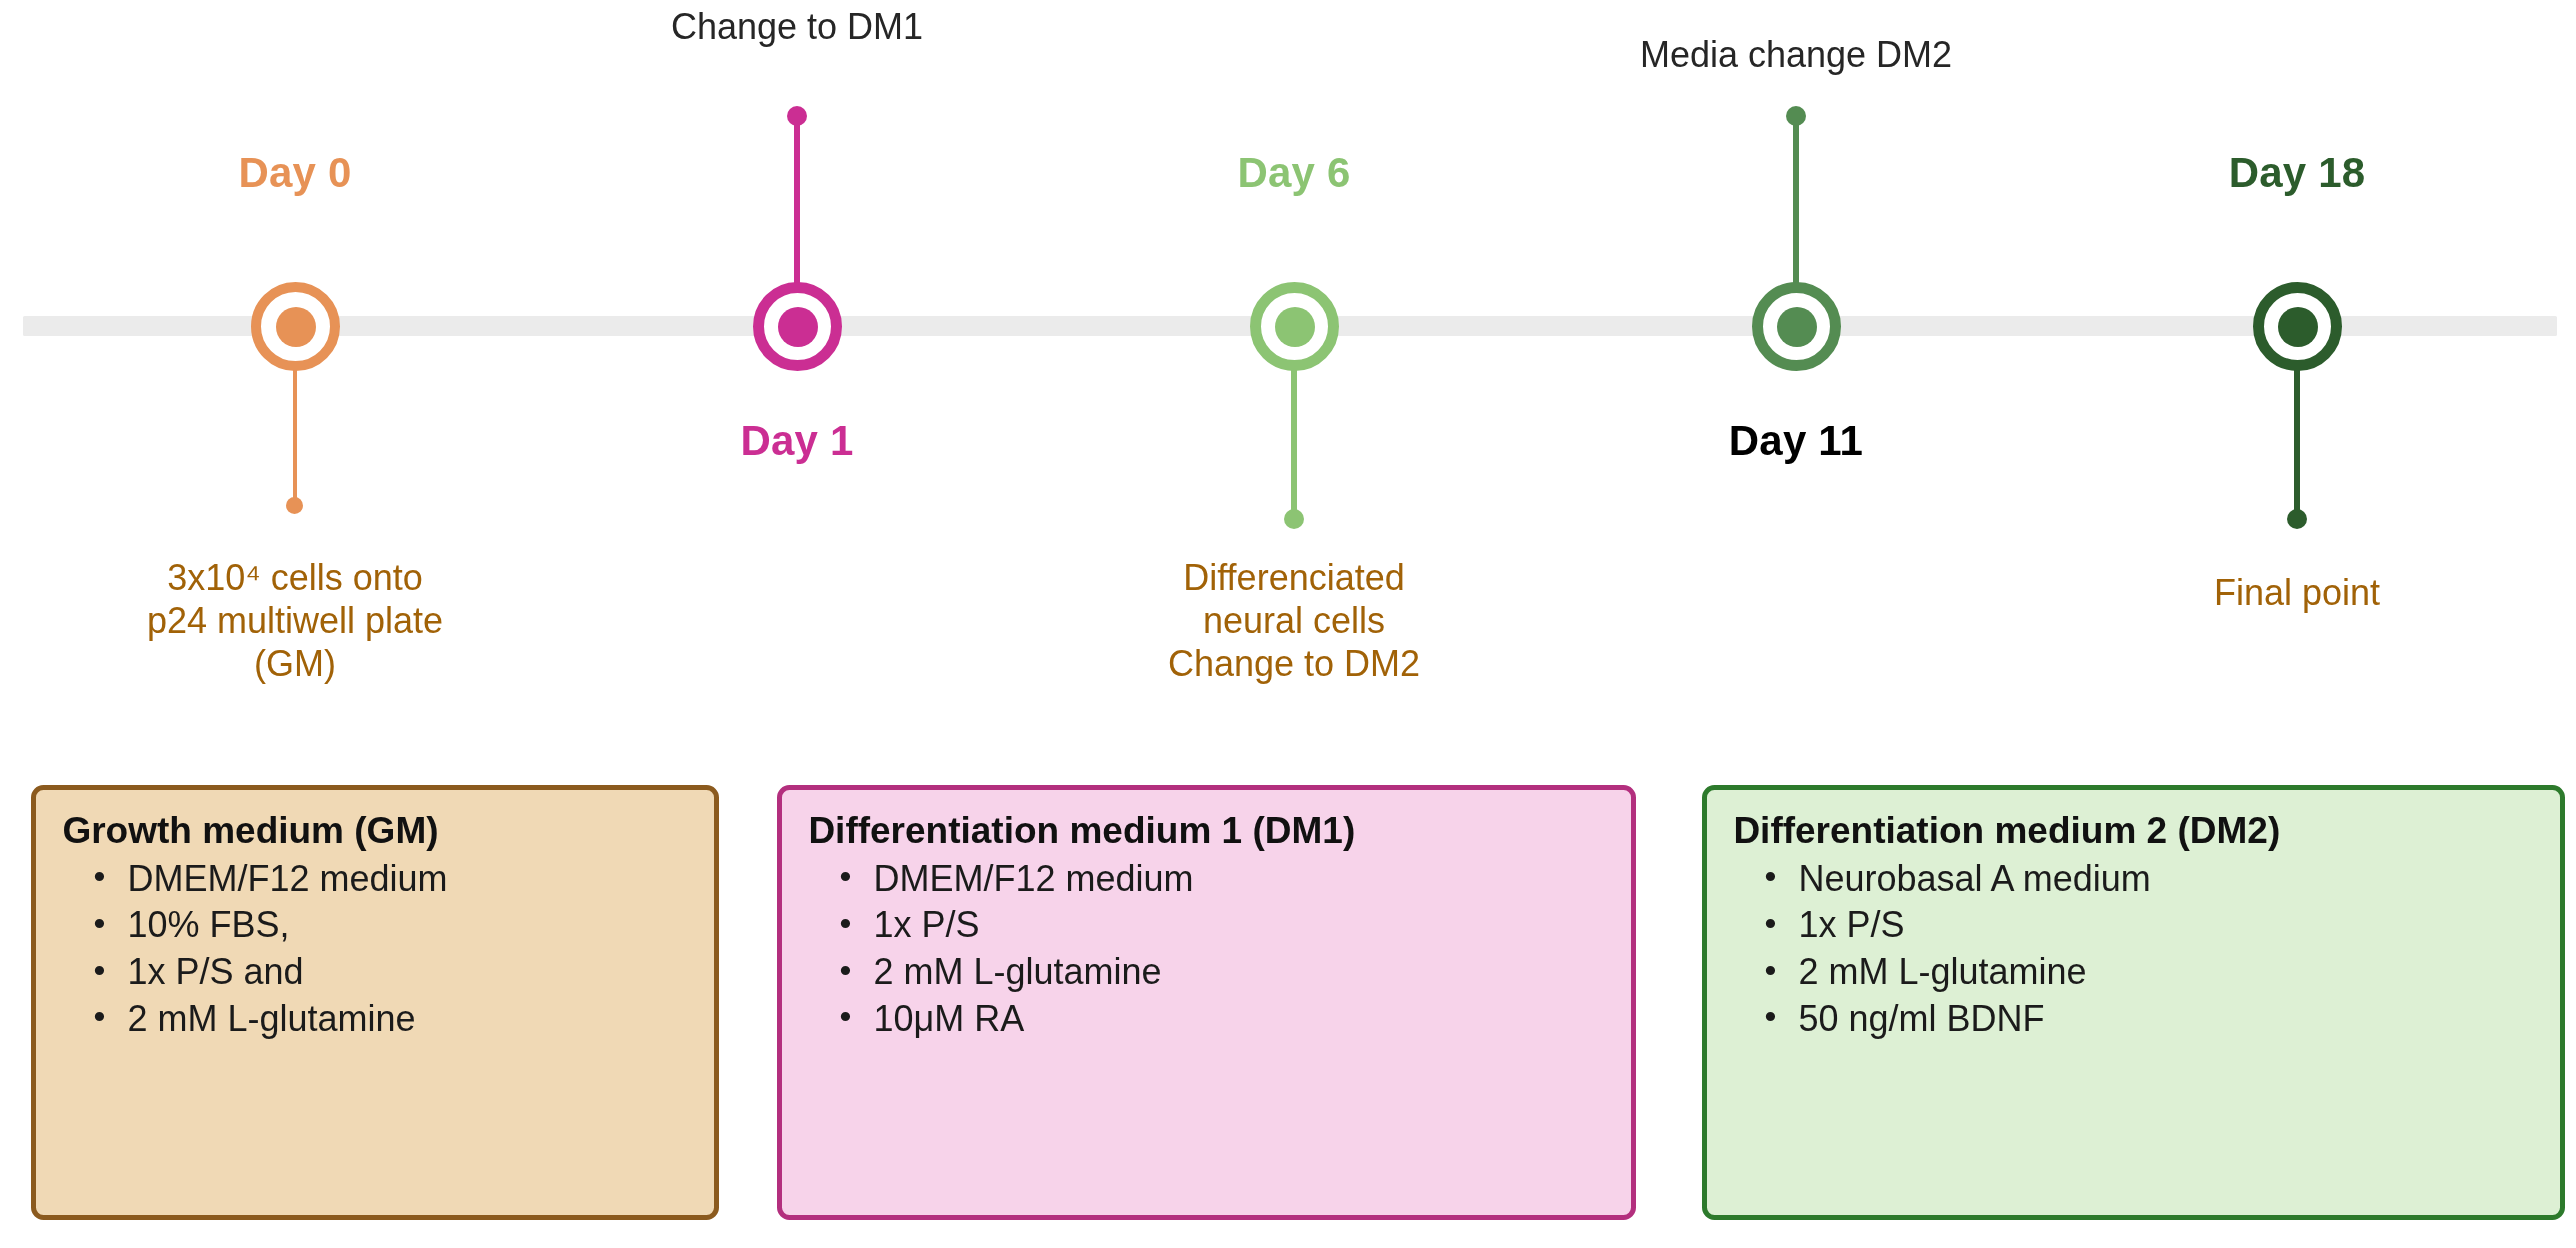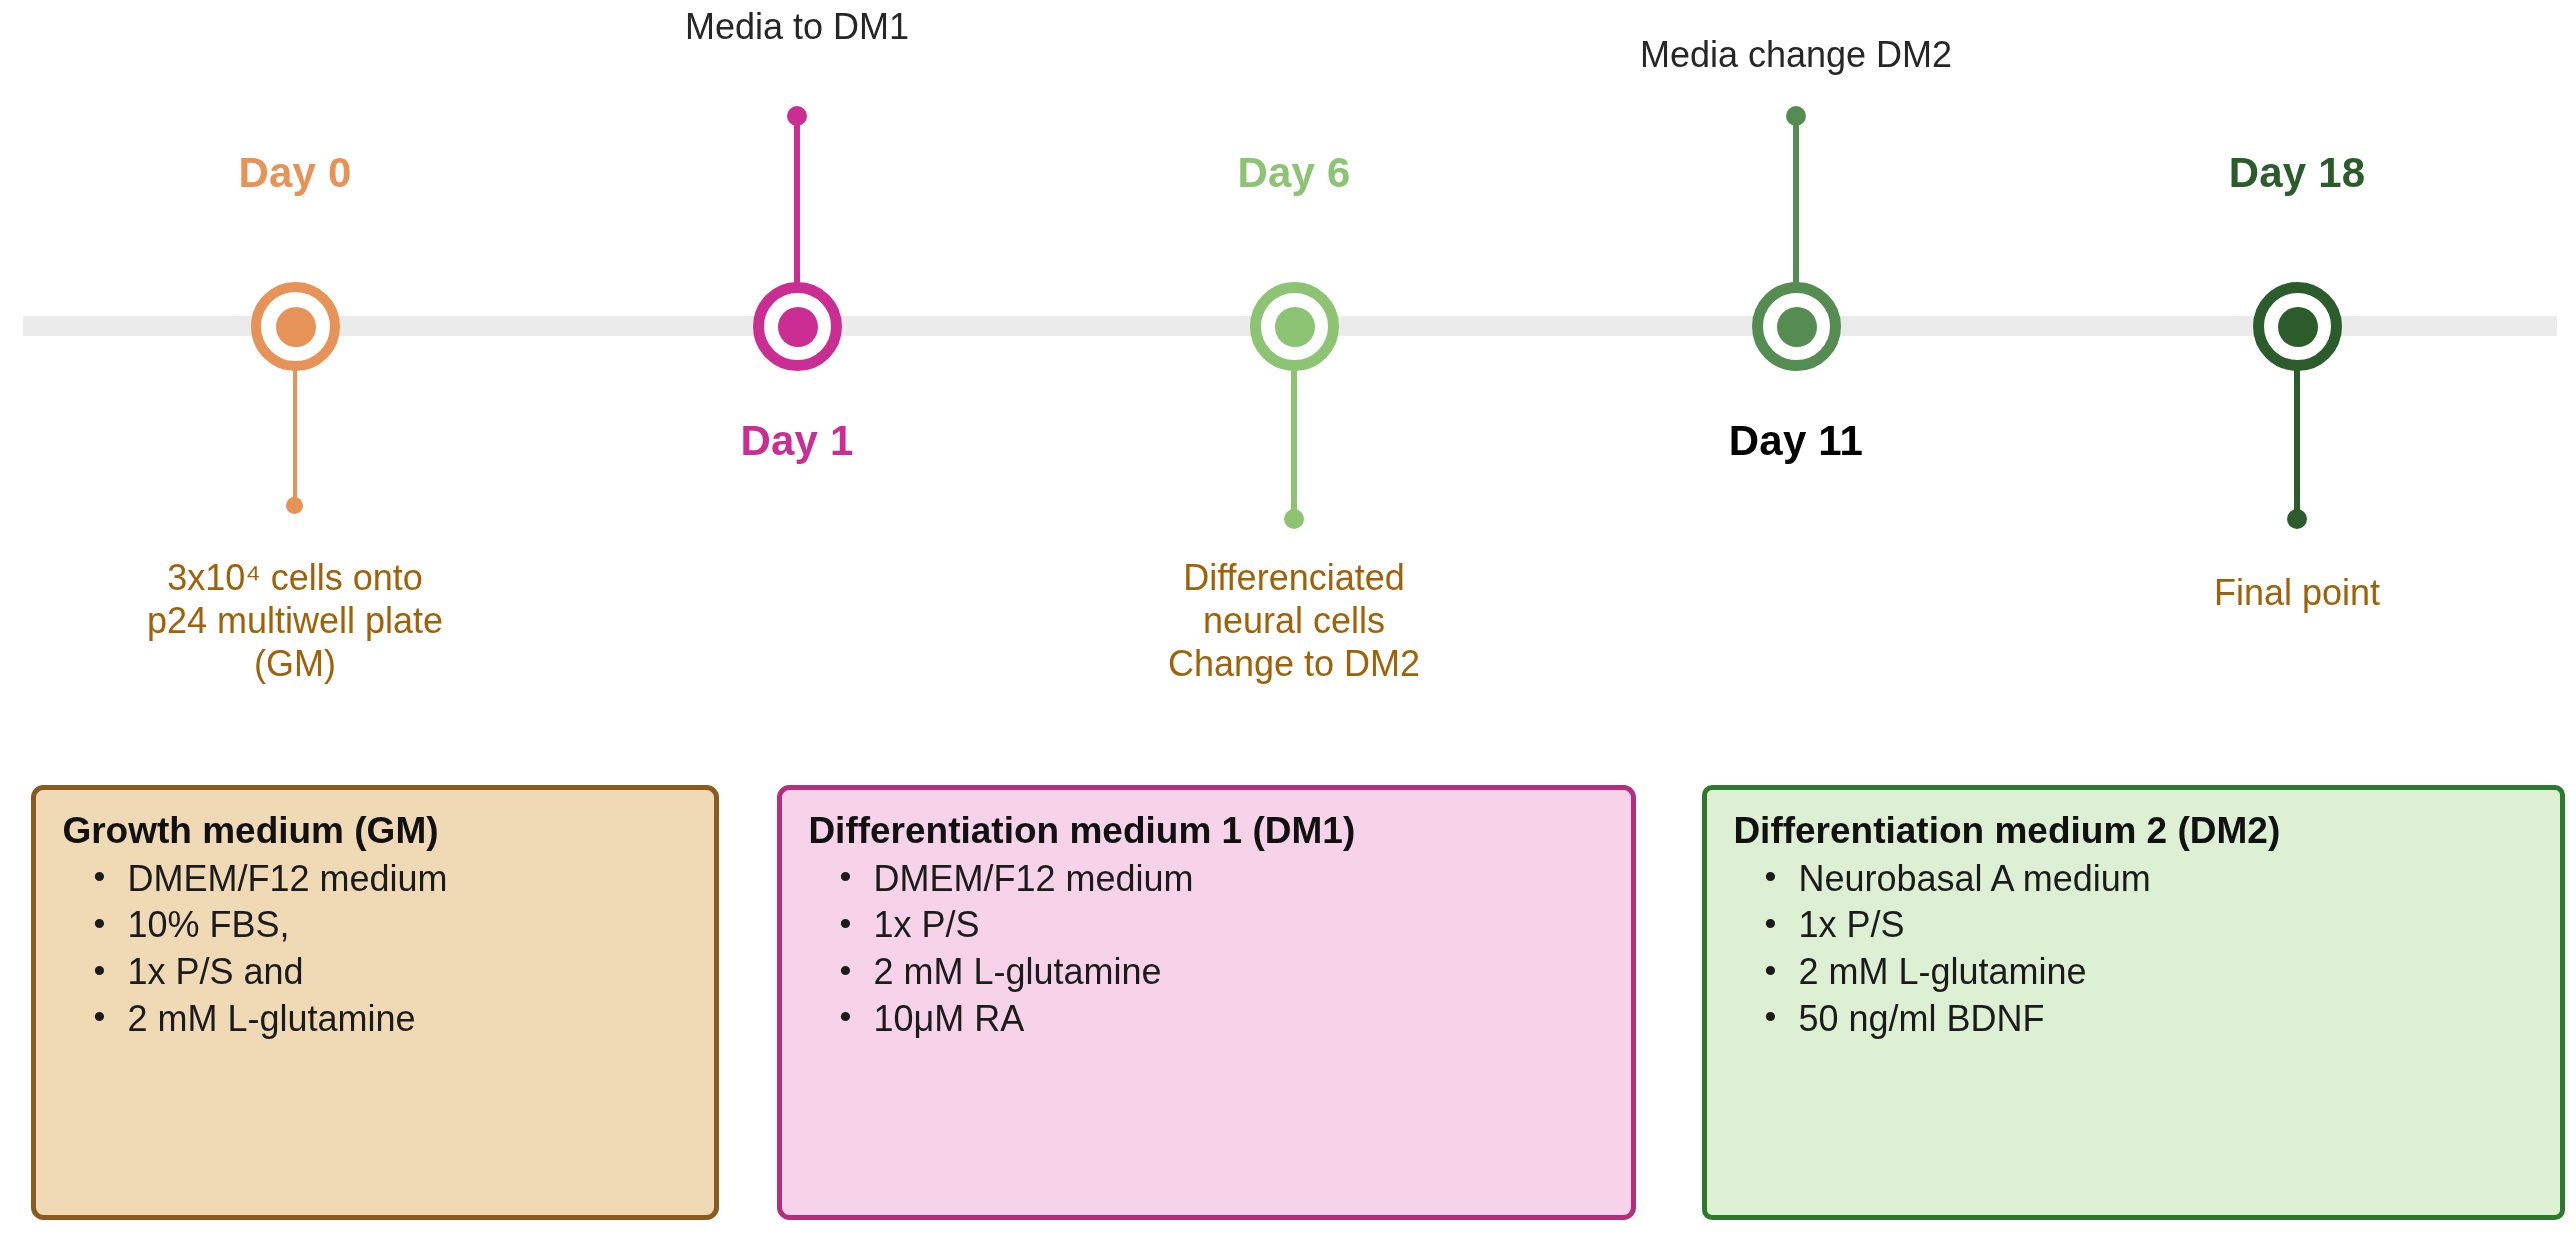--- a/index.html
+++ b/index.html
@@ -79,21 +79,21 @@
 (GM)</div>
 </div>
 
 <div class="milestone" style="left:797px">
 
   <div class="stem" style="top:117px;height:210px;background:#cb2e93;"></div>
   <div class="stem-dot" style="top:106px;background:#cb2e93;"></div>
   <div class="node" style="border:11.7px solid #cb2e93;">
     <div class="core" style="background:#cb2e93;"></div>
   </div>
-  <div class="top-note" style="top:6.2px;">Media to DM1</div>
+  <div class="top-note" style="top:6.2px;">Change to DM1</div>
   <div class="day-label" style="top:417px;color:#cb2e93;">Day 1</div>
 </div>
 
 <div class="milestone" style="left:1294px">
   <div class="stem" style="top:326px;height:190px;background:#8cc473;"></div>
   <div class="stem-dot" style="top:509px;background:#8cc473;"></div>
   <div class="node" style="border:11.7px solid #8cc473;">
     <div class="core" style="background:#8cc473;"></div>
   </div>
   <div class="day-label" style="top:149px;color:#8cc473;">Day 6</div>
@@ -135,21 +135,21 @@
 <div class="medium-box" style="left:777px;width:859px;height:435px;background:#f7d3ea;border-color:#b32f7e;">
   <div class="medium-title">Differentiation medium 1 (DM1)</div>
   <ul class="medium-list">
     <li>DMEM/F12 medium</li>
     <li>1x P/S</li>
     <li>2 mM L-glutamine</li>
     <li>10μM RA</li>
   </ul>
 </div>
 
-<div class="medium-box" style="left:1702px;width:863px;height:435px;background:#ddf0d4;border-color:#2d7a2c;border-radius:10px;">
+<div class="medium-box" style="left:1702px;width:863px;height:435px;background:#ddf0d4;border-color:#2d7a2c;">
   <div class="medium-title">Differentiation medium 2 (DM2)</div>
   <ul class="medium-list">
     <li>Neurobasal A medium</li>
     <li>1x P/S</li>
     <li>2 mM L-glutamine</li>
     <li>50 ng/ml BDNF</li>
   </ul>
 </div>
 
 

